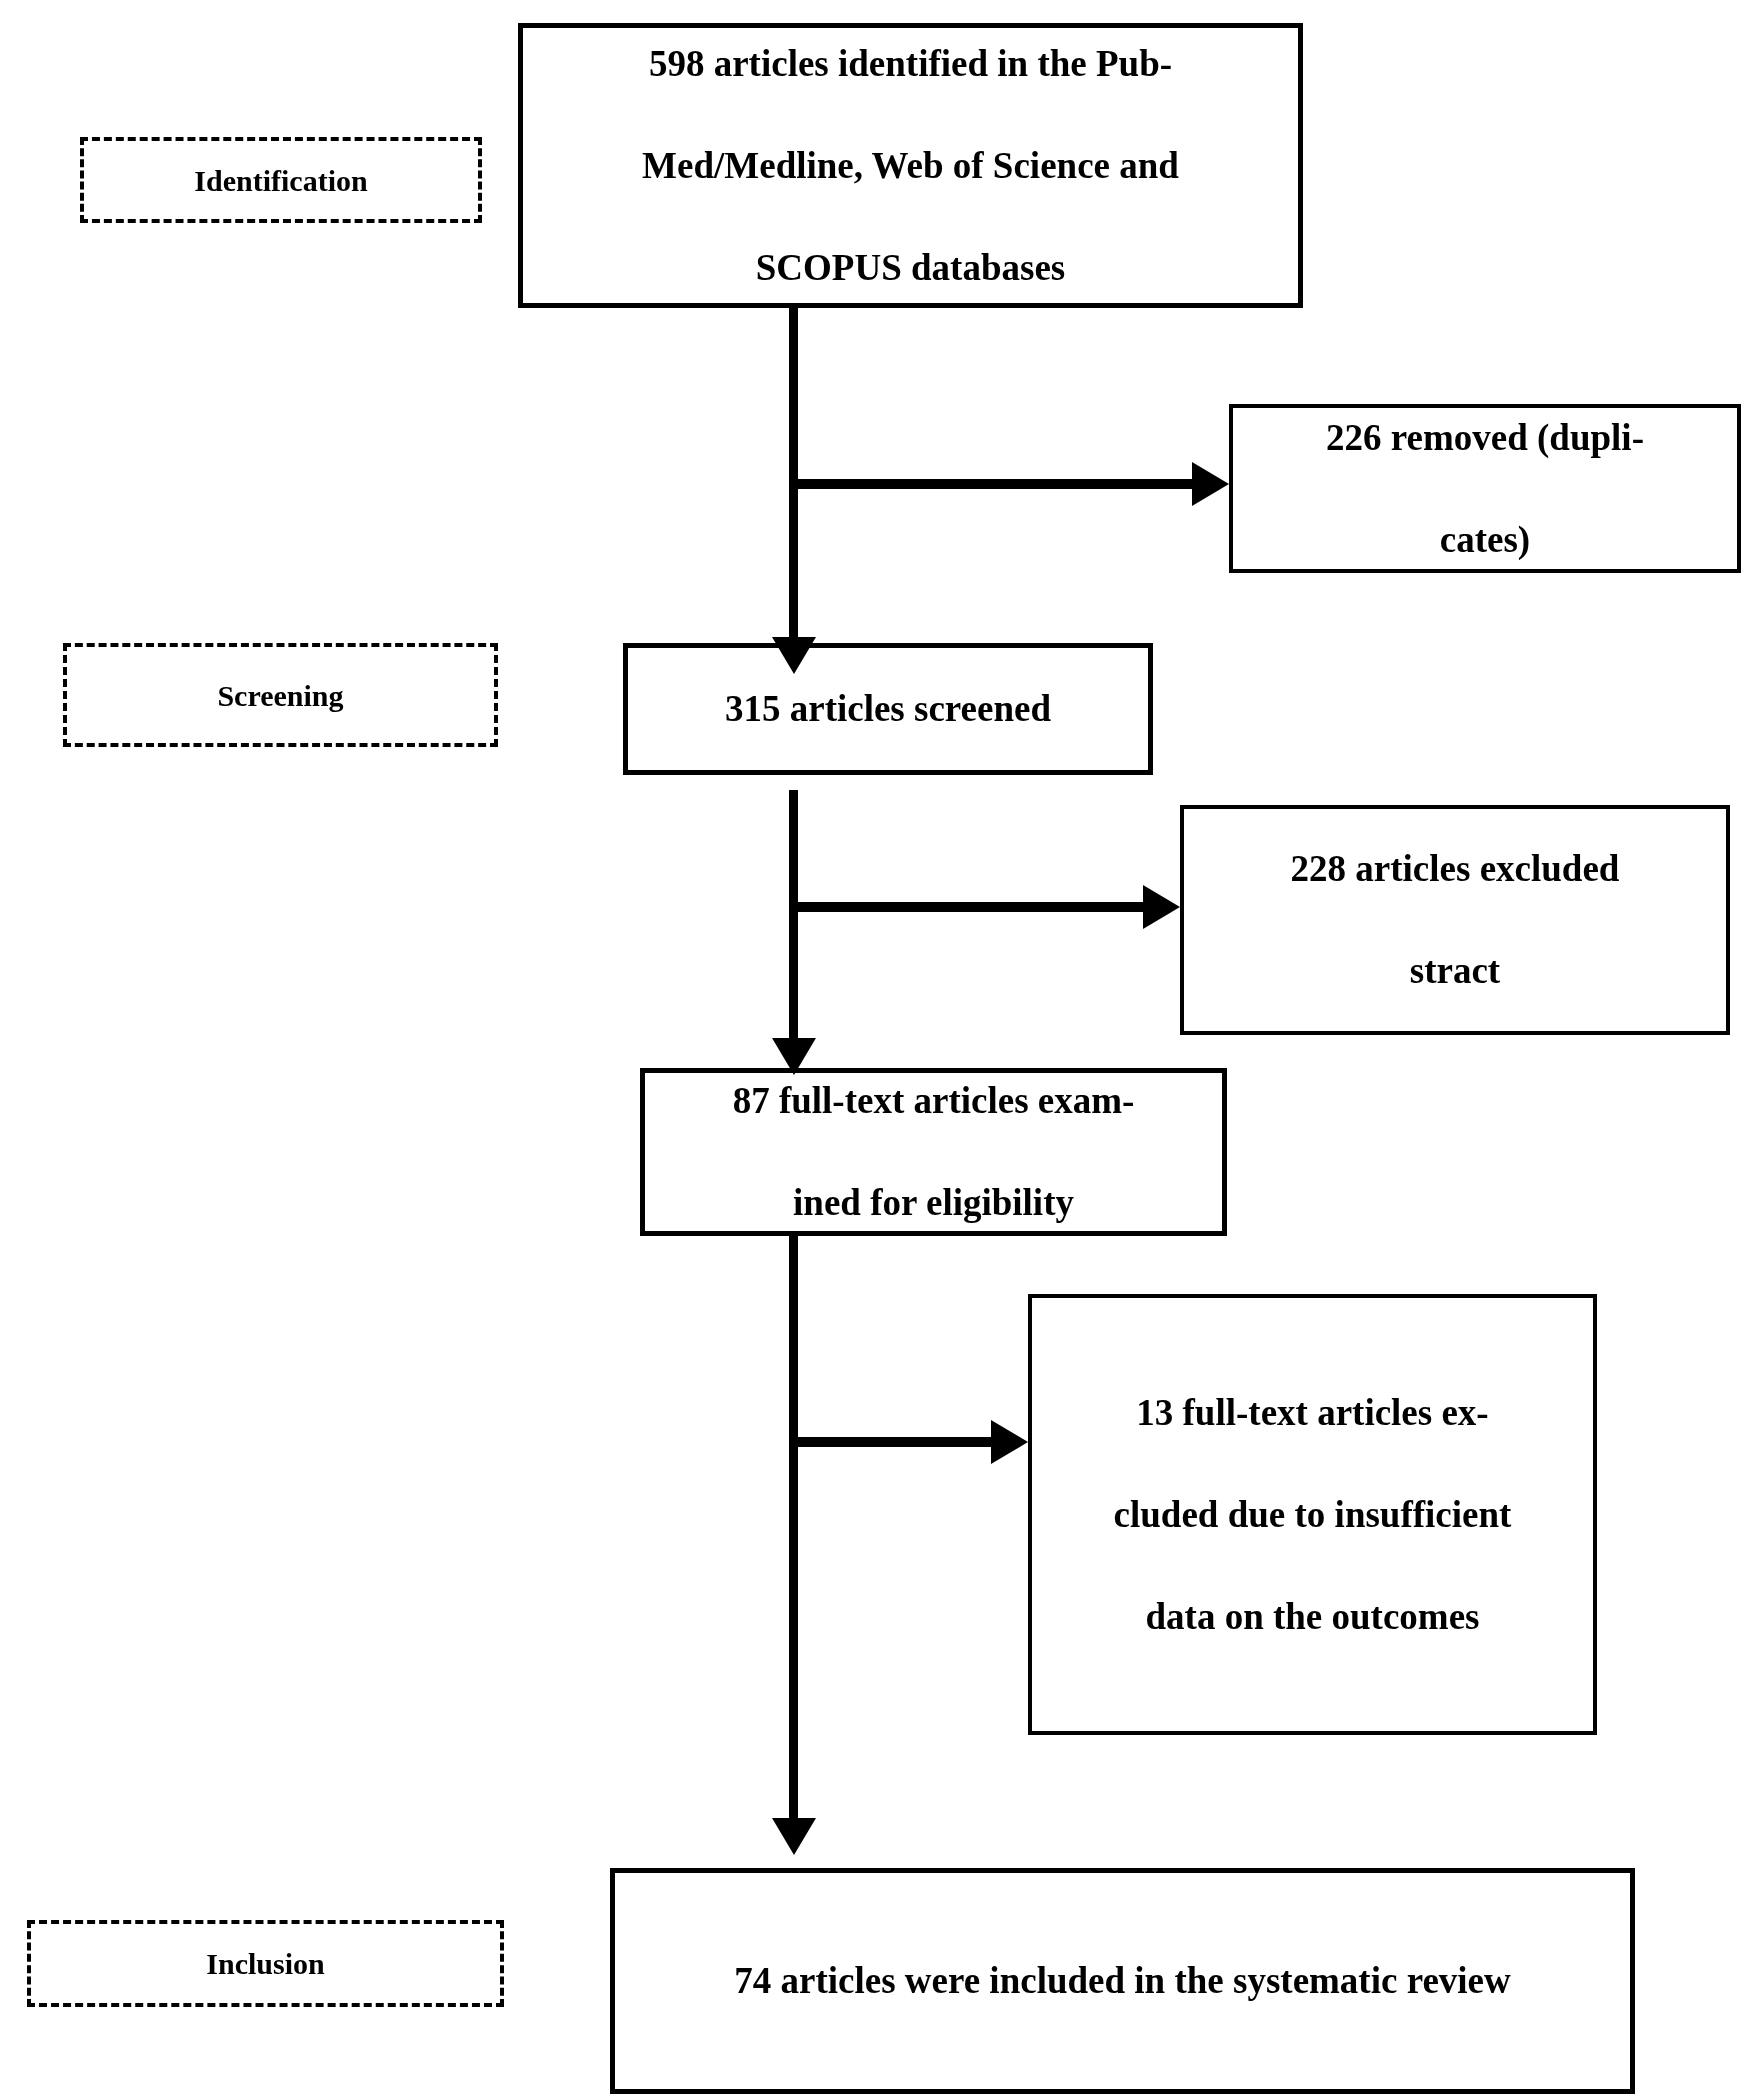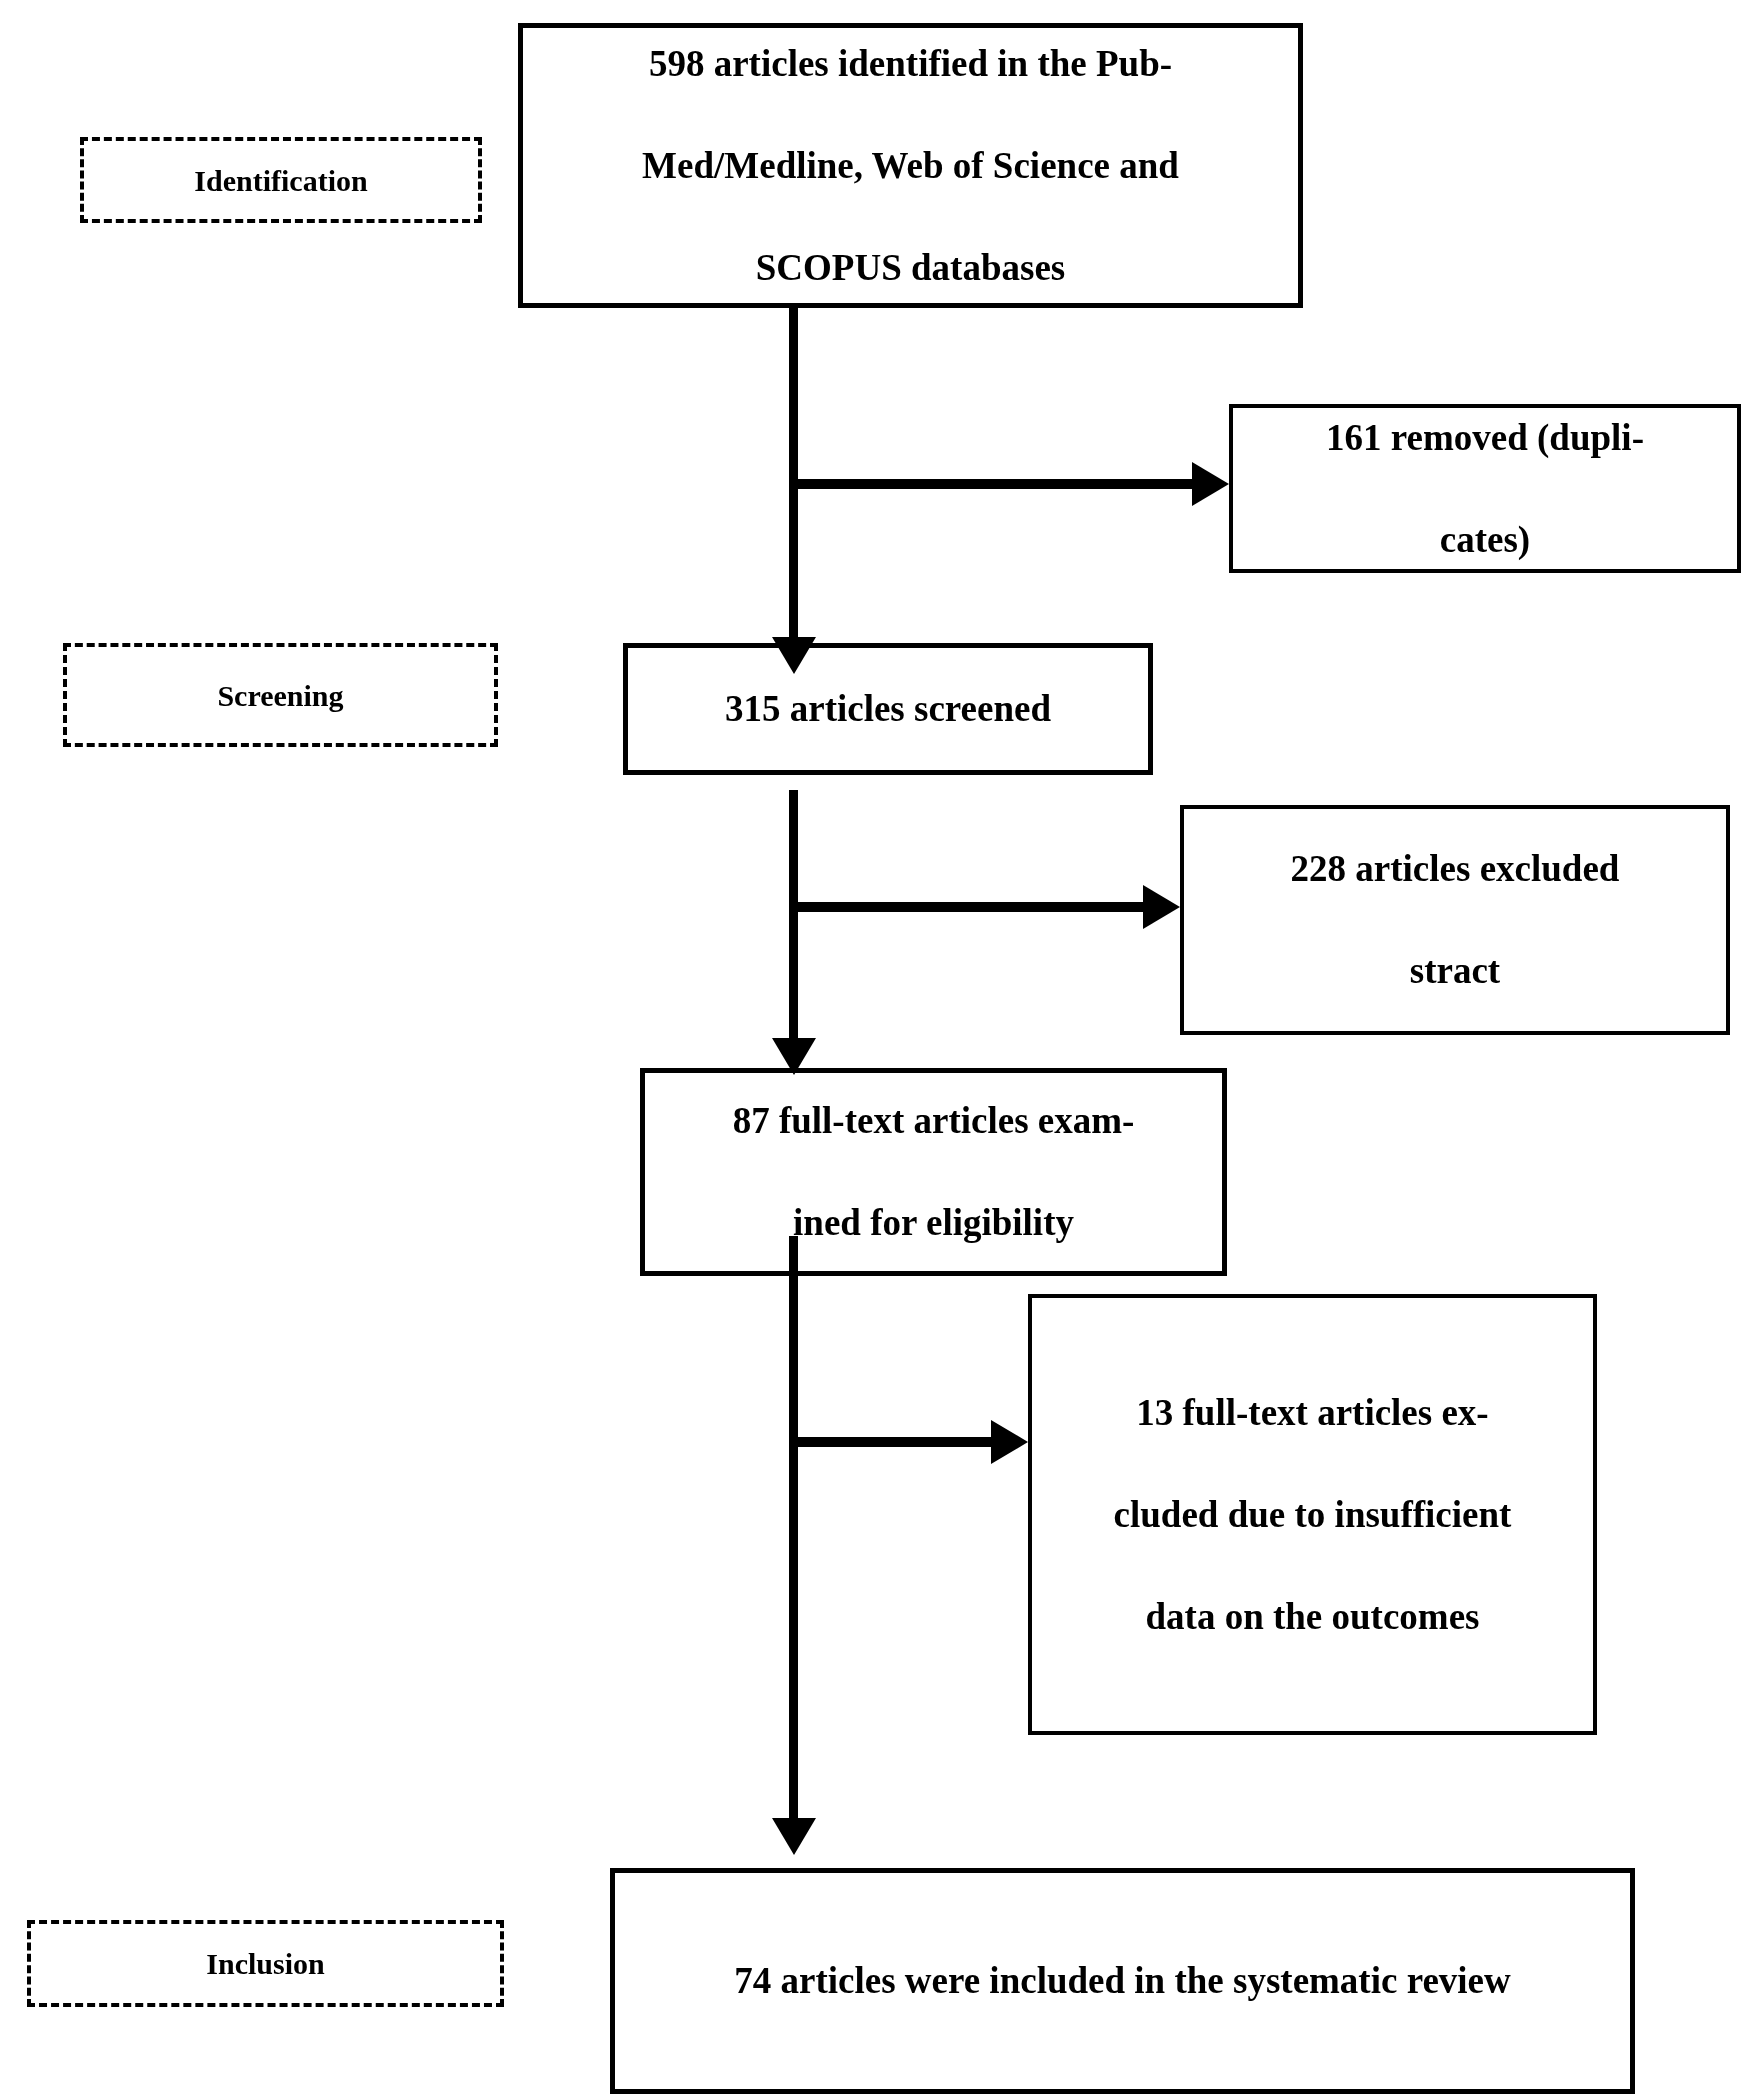--- a/index.html
+++ b/index.html
@@ -65,31 +65,31 @@
   <div class="box flow-box" style="left:518px; top:23px; width:785px; height:285px;">
     <div class="line">598 articles identified in the Pub-</div>
     <div class="line">Med/Medline, Web of Science and</div>
     <div class="line">SCOPUS databases</div>
   </div>
 
   <div class="box flow-box" style="left:623px; top:643px; width:530px; height:132px;">
     <div class="line">315 articles screened</div>
   </div>
 
-  <div class="box flow-box" style="left:640px; top:1068px; width:587px; height:208px;">
+  <div class="box flow-box" style="left:640px; top:1068px; width:587px; height:168px;">
     <div class="line">87 full-text articles exam-</div>
     <div class="line">ined for eligibility</div>
   </div>
 
   <div class="box flow-box" style="left:610px; top:1868px; width:1025px; height:226px;">
     <div class="line">74 articles were included in the systematic review</div>
   </div>
 
   <div class="box side-box" style="left:1229px; top:404px; width:512px; height:169px;">
-    <div class="line">161 removed (dupli-</div>
+    <div class="line">226 removed (dupli-</div>
     <div class="line">cates)</div>
   </div>
 
   <div class="box side-box" style="left:1180px; top:805px; width:550px; height:230px;">
     <div class="line">228 articles excluded</div>
     <div class="line">stract</div>
   </div>
 
   <div class="box side-box" style="left:1028px; top:1294px; width:569px; height:441px;">
     <div class="line">13 full-text articles ex-</div>

